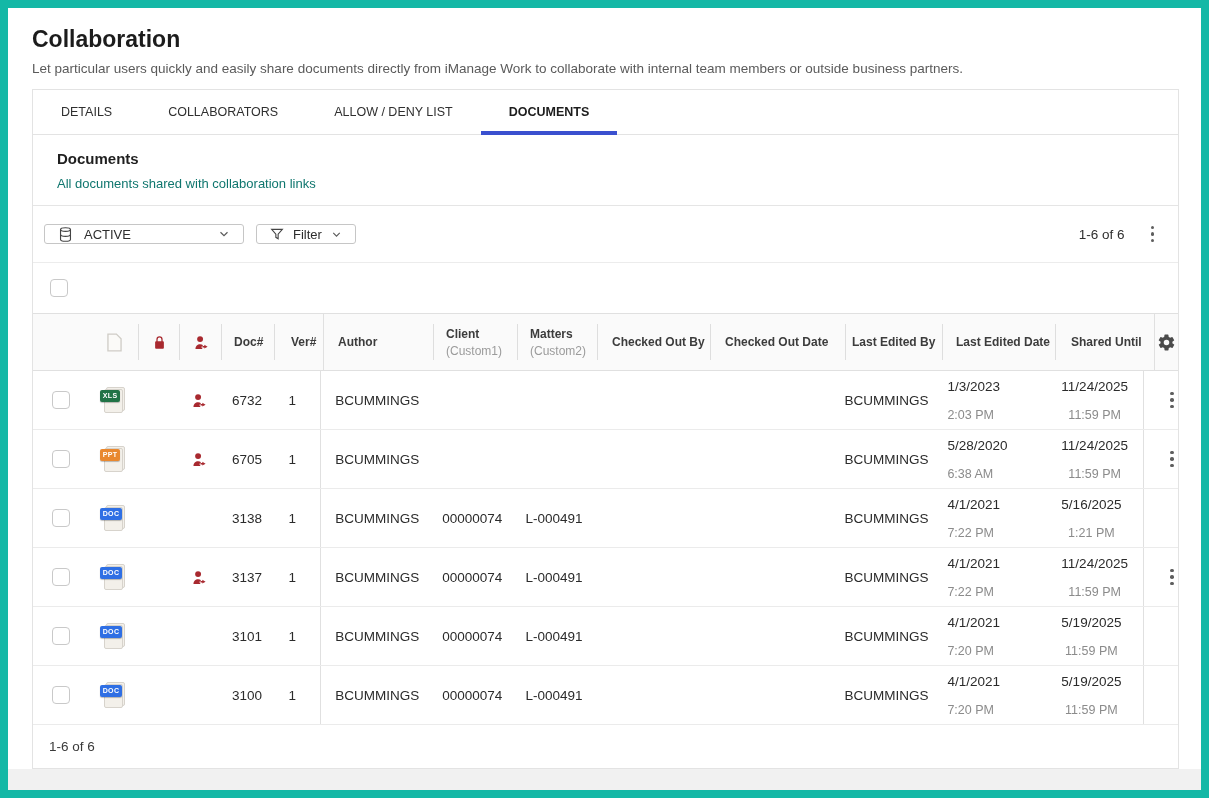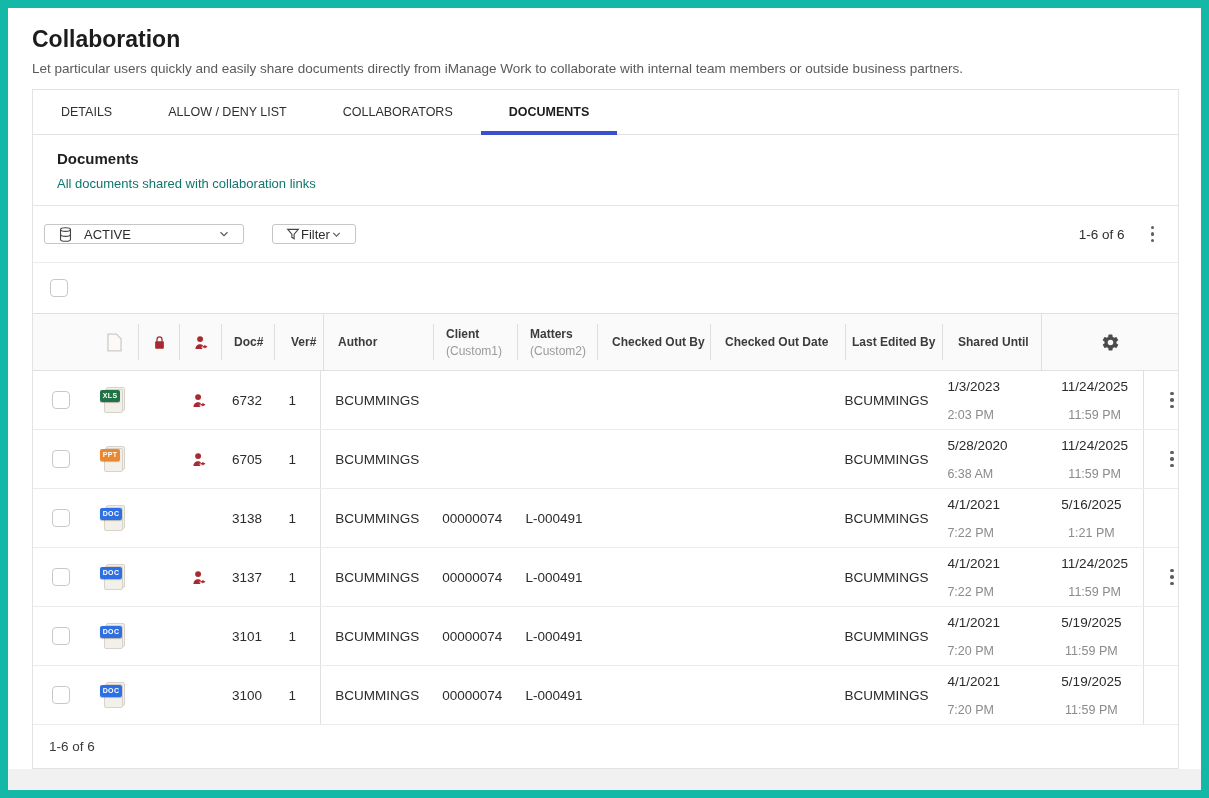--- a/index.html
+++ b/index.html
@@ -33,21 +33,21 @@
   .section-header { padding:15px 24px 14px; }
   .section-title { font-size:15px; font-weight:700; color:#1f1f1f; }
   .section-sub { font-size:13px; color:#0f766e; margin-top:9px; }
 
   
   .toolbar { border-top:1px solid #e5e5e5; display:flex; align-items:center; height:57px; padding:0 20px 0 11px; }
   .btn { height:20px; border:1px solid #c6c6c6; border-radius:3px; background:#fff;
          display:flex; align-items:center; font-size:13px; color:#2d2d2d; cursor:pointer; }
   .btn-scope { width:200px; padding:0 12px; justify-content:space-between; }
   .btn-scope .lbl-wrap { display:flex; align-items:center; gap:10px; }
-  .btn-filter { margin-left:28px; padding:0 12px; }
+  .btn-filter { margin-left:12px; padding:0 12px; gap:8px; }
   .spacer { flex:1; }
   .range-text { font-size:13.5px; color:#2f2f2f; }
   .kebab-btn { margin-left:22px; background:none; border:none; padding:4px; cursor:pointer; }
   .kebab { display:flex; flex-direction:column; gap:3px; align-items:center; }
   .kebab i { width:3.5px; height:3.5px; border-radius:50%; background:#5e5e5e; }
 
   
   .selectall-row { border-top:1px solid #ececec; height:51px; display:flex; align-items:center; padding-left:17px; }
   .checkbox { width:18px; height:18px; border:1.6px solid #c9c9c9; border-radius:4px; background:#fff; cursor:pointer; flex:0 0 auto; }
 
@@ -104,22 +104,22 @@
 <div class="frame">
   <div class="white-area">
 
     <h1 class="page-title">Collaboration</h1>
     <div class="page-subtitle">Let particular users quickly and easily share documents directly from iManage Work to collaborate with internal team members or outside business partners.</div>
 
     <div class="card">
 
       <div class="tabbar">
         <div class="tab">DETAILS</div>
+        <div class="tab">COLLABORATORS</div>
         <div class="tab">ALLOW / DENY LIST</div>
-        <div class="tab">COLLABORATORS</div>
         <div class="tab active">DOCUMENTS</div>
       </div>
 
       <div class="section-header">
         <div class="section-title">Documents</div>
         <div class="section-sub">All documents shared with collaboration links</div>
       </div>
 
       <div class="toolbar">
         <button class="btn btn-scope">
@@ -201,20 +201,21 @@
           <span>Client</span>
           <span class="hsub">(Custom1)</span>
         </div>
         <div class="c-matters sep-s hcol2">
           <span>Matters</span>
           <span class="hsub">(Custom2)</span>
         </div>
         <div class="c-cob sep-s">Checked Out By</div>
         <div class="c-cod sep-s">Checked Out Date</div>
         <div class="c-leb sep-s">Last Edited By</div>
+        <div class="c-led sep-s">Last Edited Date</div>
         <div class="c-su sep-tall">Shared Until</div>
         <div class="c-act">
           <span style="cursor:pointer">
             <svg width="19" height="19" viewBox="0 0 24 24" fill="#4b4b4b">
               <path d="M19.4 13c.04-.33.07-.66.07-1s-.03-.67-.07-1l2.1-1.65a.5.5 0 0 0 .12-.64l-2-3.46a.5.5 0 0 0-.6-.22l-2.49 1a7.3 7.3 0 0 0-1.73-1l-.38-2.65A.5.5 0 0 0 13.93 2h-4a.5.5 0 0 0-.5.42l-.37 2.65c-.63.26-1.2.6-1.74 1l-2.48-1a.5.5 0 0 0-.61.22l-2 3.46a.5.5 0 0 0 .12.64L4.55 11c-.04.33-.07.66-.07 1s.03.67.07 1l-2.1 1.65a.5.5 0 0 0-.12.64l2 3.46c.13.22.39.3.6.22l2.5-1c.53.4 1.1.74 1.73 1l.37 2.65c.04.24.25.42.5.42h4c.25 0 .46-.18.5-.42l.37-2.65c.63-.26 1.2-.6 1.73-1l2.5 1c.21.08.47 0 .6-.22l2-3.46a.5.5 0 0 0-.12-.64L19.4 13zM12 15.5a3.5 3.5 0 1 1 0-7 3.5 3.5 0 0 1 0 7z"></path>
             </svg>
           </span>
         </div>
       </div>
 

